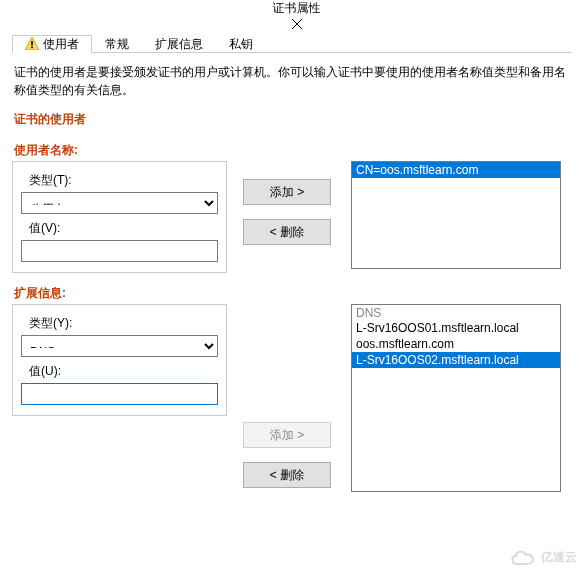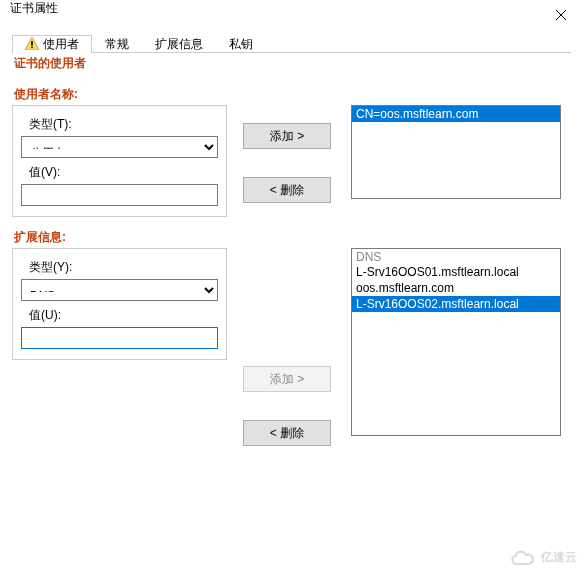--- a/index.html
+++ b/index.html
@@ -1,49 +1,49 @@
 <!DOCTYPE html>
 <html><head>
 <meta charset="utf-8">
 <style>
   * { box-sizing: border-box; font-family: "Microsoft YaHei", "Segoe UI", sans-serif; font-size: 12px; }
   body { margin: 0; background: #fff; width: 583px; height: 570px; overflow: hidden; }
-  .titlebar { display: flex; justify-content: space-between; height: 30px; padding: 0 0 0 10px; }
+  .titlebar { display: flex; align-items: center; justify-content: space-between; height: 30px; padding: 0 0 0 10px; flex-direction: column; }
   .titlebar .title { color: #000; }
   .closebtn { width: 45px; height: 30px; display: flex; align-items: center; justify-content: center; cursor: pointer; }
   .closebtn svg { width: 10px; height: 10px; }
   .body { padding: 4px 12px 0 12px; }
   .tabs { display: flex; border-bottom: 1px solid #ccc; }
   .tab { padding: 0 12px; border: 1px solid transparent; border-bottom: none; color: #000; cursor: pointer; position: relative; top: 1px; }
   .tab.active { border-color: #ccc; background: #fff; }
   .tab.active::before {
     content: ""; position: absolute; left: -1px; right: -1px; top: -1px; height: 1px; background: #ccc;
   }
   .warn-icon { display: inline-block; vertical-align: middle; margin-right: 4px; }
   .desc { margin: 10px 2px 12px 2px; line-height: 1.5; color: #000; }
   .section-label { margin: 2px 0 2px 2px; color: #c2410c; font-weight: bold; }
   .groupbox {
     border: 1px solid #ccc; padding: 6px 8px 10px 8px; width: 215px;
   }
   .row { display: flex; align-items: flex-start; }
   .left-col { width: 215px; }
-  .mid-col { width: 120px; display: flex; flex-direction: column; align-items: center; padding-top: 18px; gap: 28px; }
+  .mid-col { width: 120px; display: flex; flex-direction: column; align-items: center; padding-top: 18px; gap: 14px; }
   .right-col { flex: 1; padding-left: 4px; }
   .field-label { margin: 4px 0 3px 8px; }
   select, input[type=text] {
     width: 100%; height: 22px; border: 1px solid #7a7a7a; background: #fff; padding: 8px 4px; font-size: 12px;
   }
   .focused { border: 1px solid #0078d7 !important; }
   .btn {
     width: 88px; height: 26px; border: 1px solid #adadad; background: #e1e1e1; color: #000; cursor: pointer;
     display: flex; align-items: center; justify-content: center;
   }
   .btn.disabled { color: #888; background: #f3f3f3; border-color: #d0d0d0; cursor: default; }
   .listbox {
-    border: 1px solid #7a7a7a; background: #fff; width: 210px; height: 94px; overflow: hidden;
+    border: 1px solid #7a7a7a; background: #fff; width: 210px; height: 108px; overflow: hidden;
     font-size: 12px;
   }
   .listbox.alt { height: 188px; }
   .grayhead { color: #888; padding: 1px 4px 0 4px; }
   .li-item { padding: 0 4px; white-space: nowrap; line-height: 16px; }
   .li-item.sel { background: #0078d7; color: #fff; }
   .section-gap { height: 10px; }
   .watermark {
     position: absolute; right: 6px; bottom: 4px; color: #d9d9d9; font-size: 18px; font-weight: bold;
     display: flex; align-items: center; gap: 4px; pointer-events: none;
@@ -72,20 +72,21 @@
             <rect x="6.2" y="4" width="1.6" height="4.5" fill="#000"></rect>
             <rect x="6.2" y="9.5" width="1.6" height="1.6" fill="#000"></rect>
           </svg>
       </span><span>使用者</span>
     </div>
     <div class="tab"><span>常规</span></div>
     <div class="tab"><span>扩展信息</span></div>
     <div class="tab"><span>私钥</span></div>
   </div>
 
+  <div class="desc">证书的使用者是要接受颁发证书的用户或计算机。你可以输入证书中要使用的使用者名称值类型和备用名称值类型的有关信息。</div>
 
   <div class="section-label">证书的使用者</div>
 
   <div class="section-gap"></div>
   <div class="section-label">使用者名称:</div>
 
   <div class="row">
     <div class="left-col">
       <div class="groupbox">
         <div class="field-label">类型(T):</div>

